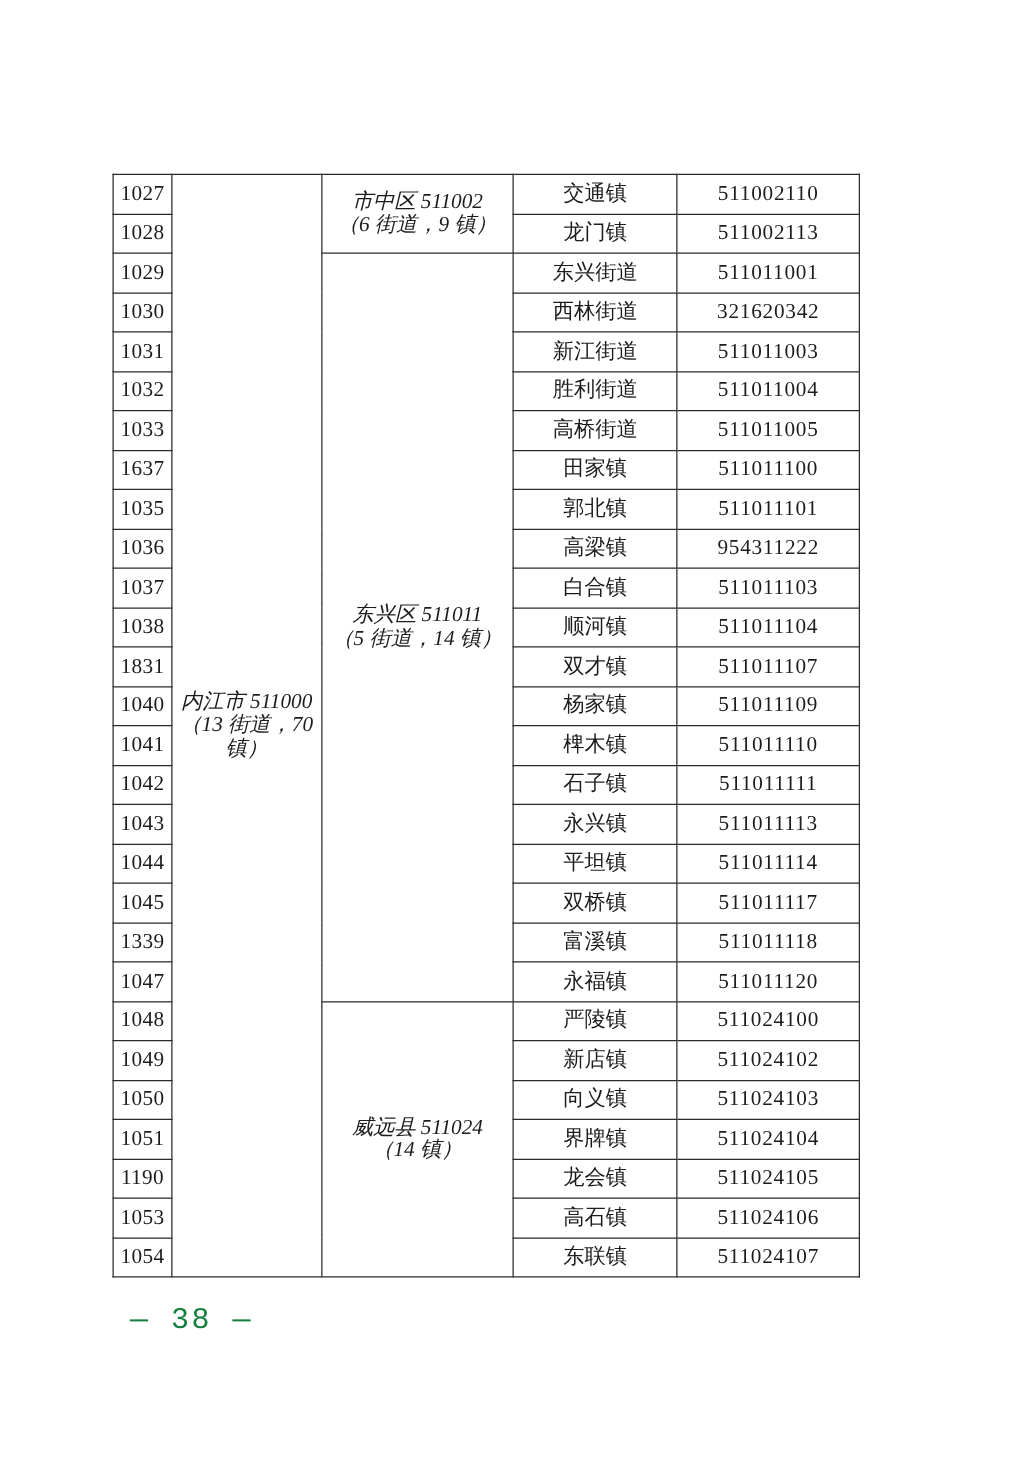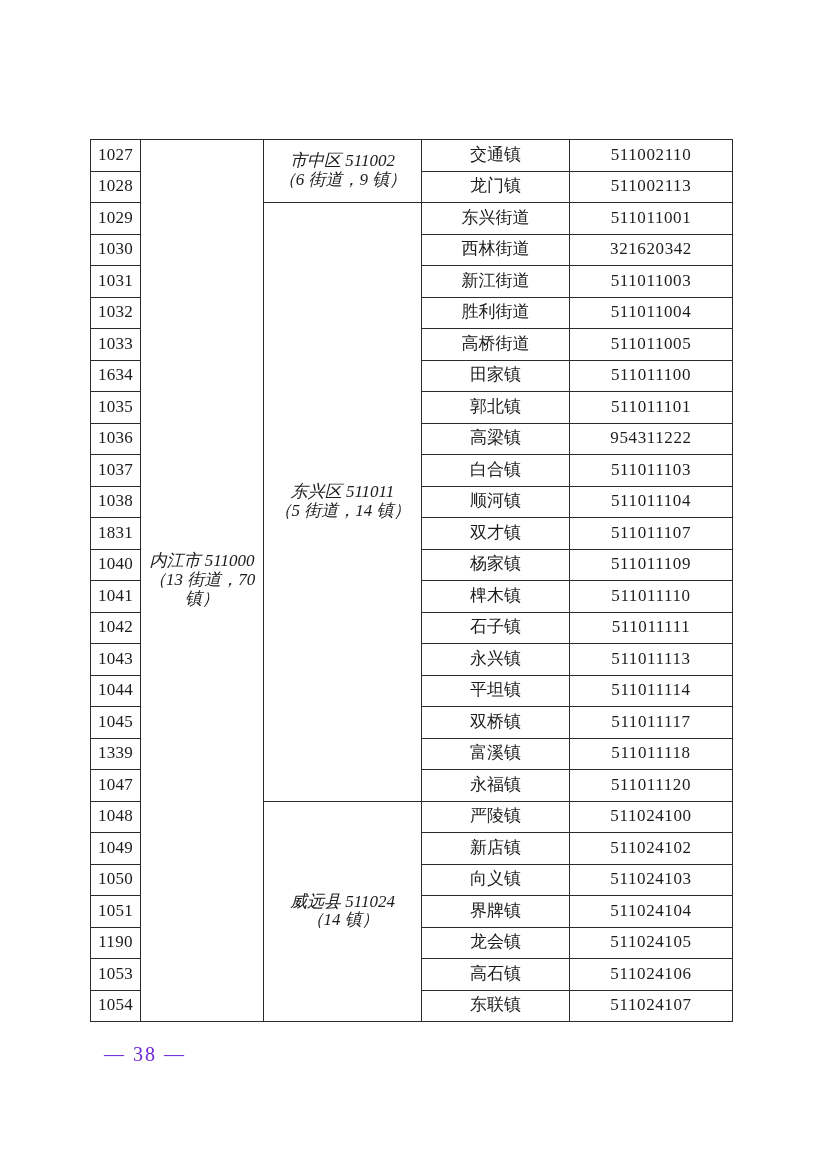--- a/index.html
+++ b/index.html
@@ -1,19 +1,19 @@
 <!DOCTYPE html>
 <html><head>
 <meta charset="utf-8">
 <style>
   html, body { margin: 0; padding: 0; }
   body { background: #ffffff; }
   .page {
     position: relative;
-    width: 826px;
+    width: 688px;
     height: 1169px;
     background: #ffffff;
     overflow: hidden;
     font-family: "Liberation Serif", "DejaVu Serif", serif;
     color: #1c1c1c;
   }
   table.division-table {
     position: absolute;
     left: 90px;
     top: 139px;
@@ -38,23 +38,24 @@
   td.c-city, td.c-district {
     font-size: 16.5px;
     line-height: 1.62;
     white-space: normal;
   }
   .ln { display: block; font-style: italic; }
   .page-footer {
     position: absolute;
     left: 104px;
     top: 1043px;
-    font-size: 20px;
+    font-size: 24px;
     letter-spacing: 2px;
-    color: #6d28d9;
+    color: #15803d;
+    font-family: Liberation Mono, monospace;
   }
 </style>
 </head>
 <body>
 
 <div class="page">
 
   <table class="division-table">
     <colgroup>
       <col style="width:50px">
@@ -106,21 +107,21 @@
         <td class="c-no">1032</td>
         <td class="c-town">胜利街道</td>
         <td class="c-code">511011004</td>
       </tr>
       <tr>
         <td class="c-no">1033</td>
         <td class="c-town">高桥街道</td>
         <td class="c-code">511011005</td>
       </tr>
       <tr>
-        <td class="c-no">1634</td>
+        <td class="c-no">1637</td>
         <td class="c-town">田家镇</td>
         <td class="c-code">511011100</td>
       </tr>
       <tr>
         <td class="c-no">1035</td>
         <td class="c-town">郭北镇</td>
         <td class="c-code">511011101</td>
       </tr>
       <tr>
         <td class="c-no">1036</td>

